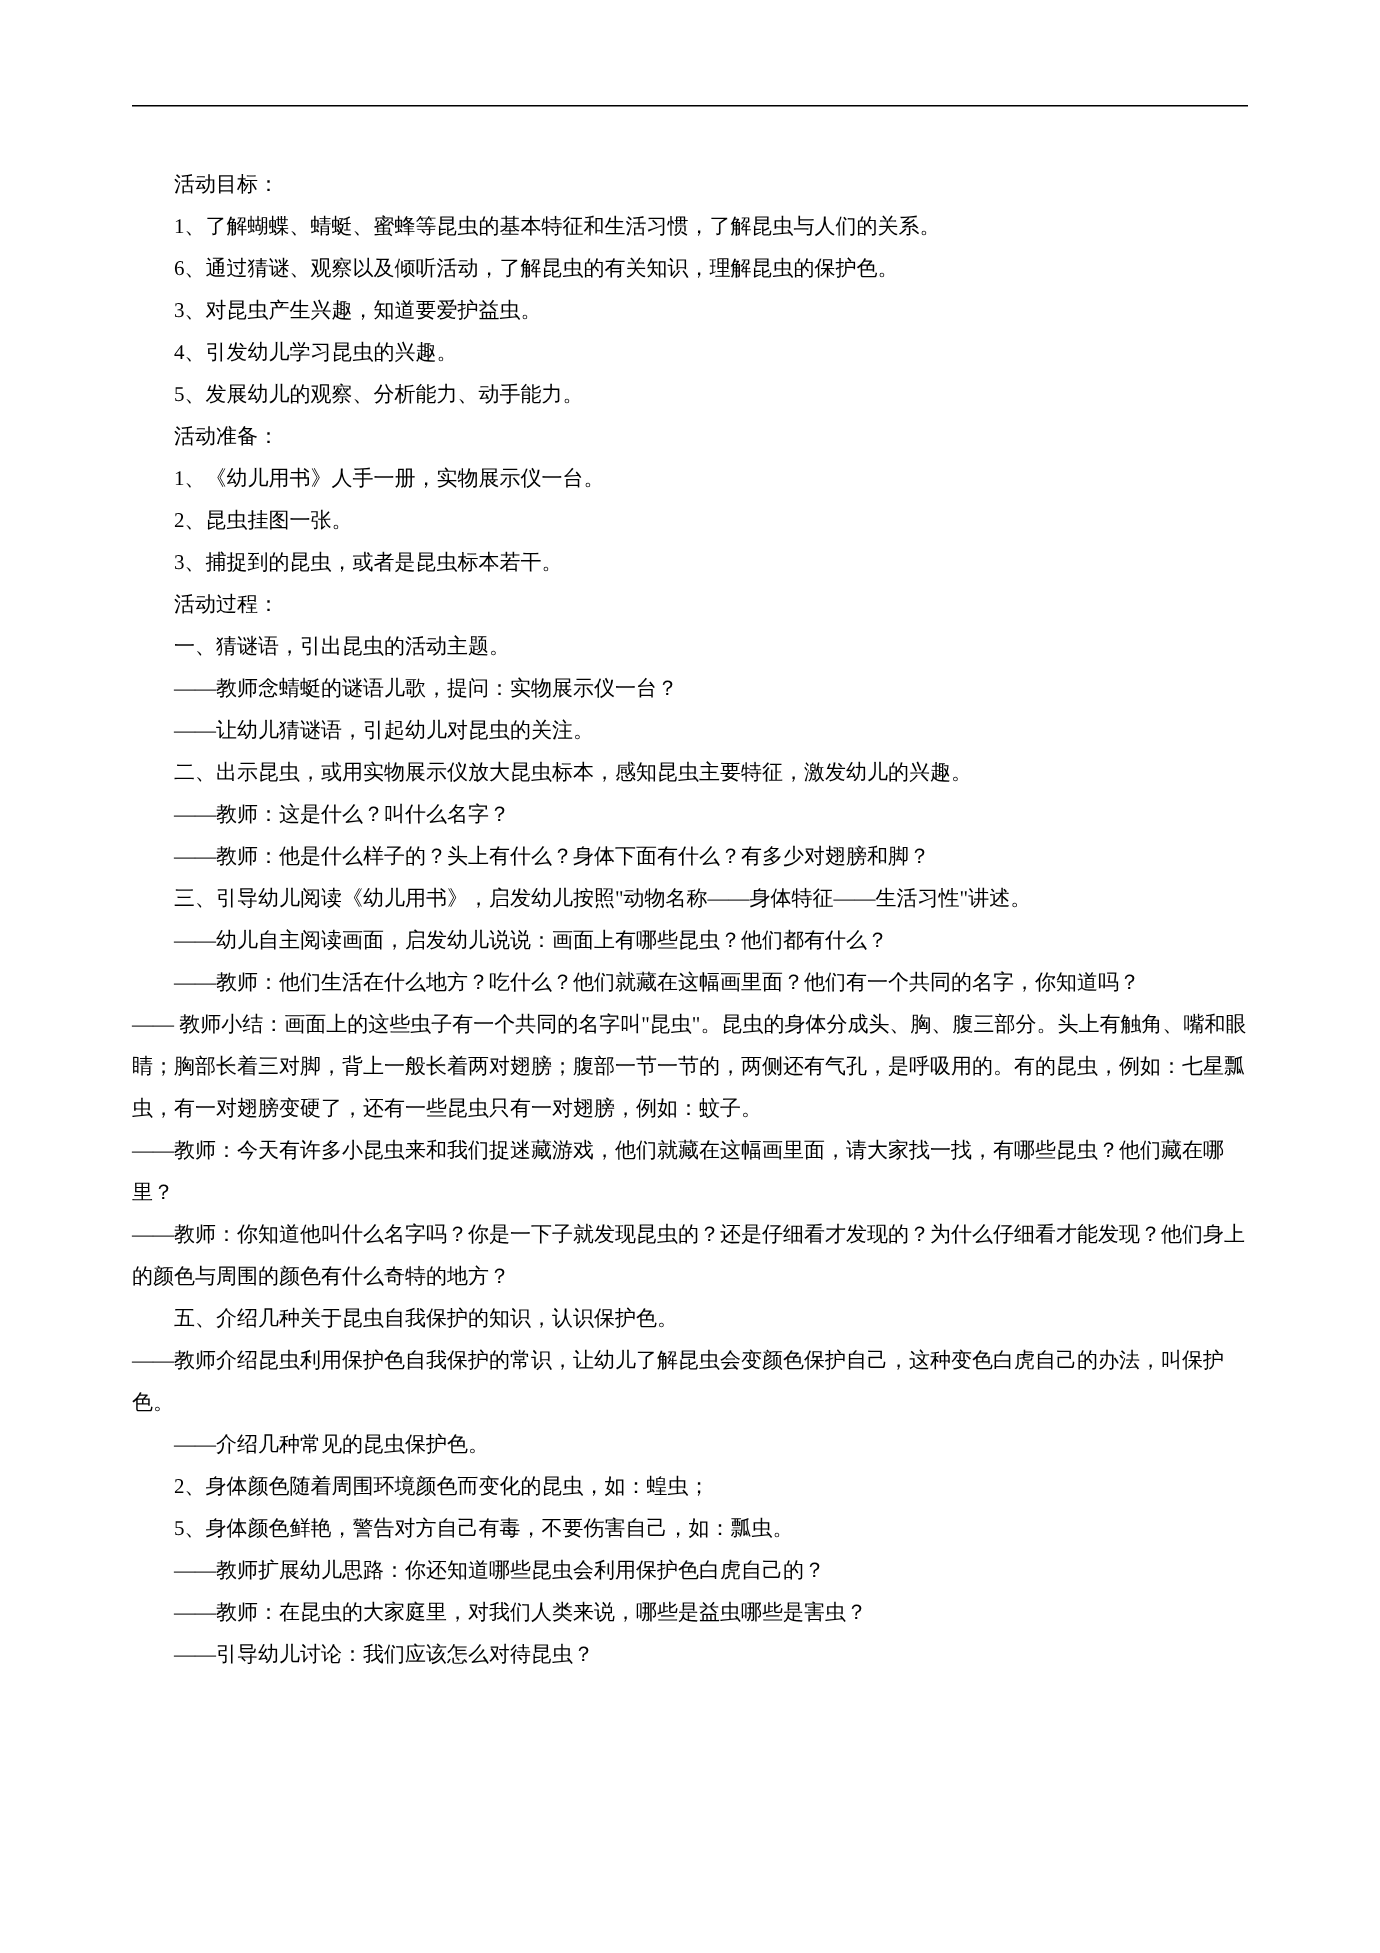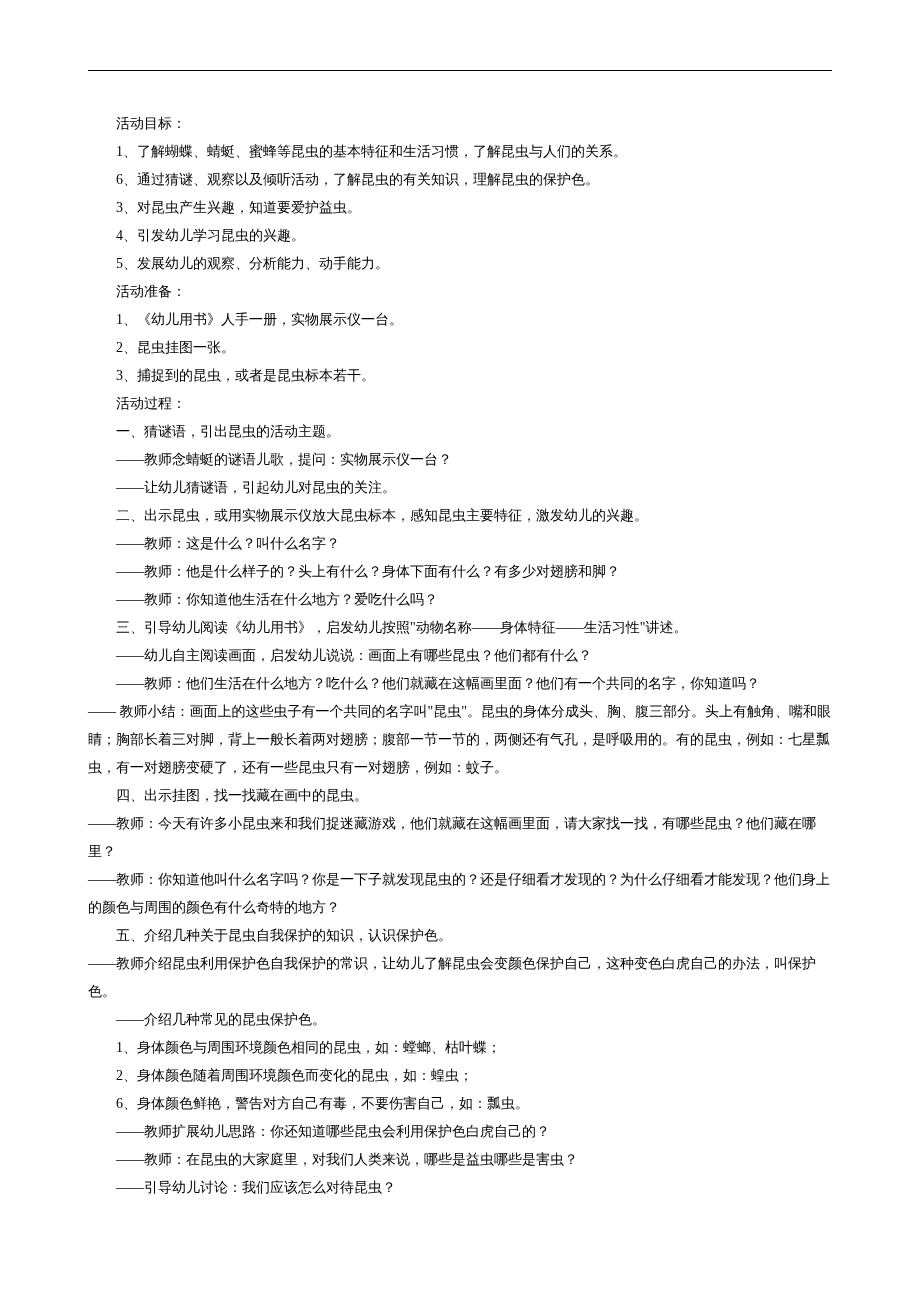--- a/index.html
+++ b/index.html
@@ -47,31 +47,28 @@
   <div class="p">1、《幼儿用书》人手一册，实物展示仪一台。</div>
   <div class="p">2、昆虫挂图一张。</div>
   <div class="p">3、捕捉到的昆虫，或者是昆虫标本若干。</div>
   <div class="p">活动过程：</div>
   <div class="p">一、猜谜语，引出昆虫的活动主题。</div>
   <div class="p">——教师念蜻蜓的谜语儿歌，提问：实物展示仪一台？</div>
   <div class="p">——让幼儿猜谜语，引起幼儿对昆虫的关注。</div>
   <div class="p">二、出示昆虫，或用实物展示仪放大昆虫标本，感知昆虫主要特征，激发幼儿的兴趣。</div>
   <div class="p">——教师：这是什么？叫什么名字？</div>
   <div class="p">——教师：他是什么样子的？头上有什么？身体下面有什么？有多少对翅膀和脚？</div>
-  <div class="p">——教师：你知道他生活在什么地方？爱吃什么吗？</div>
   <div class="p">三、引导幼儿阅读《幼儿用书》，启发幼儿按照"动物名称——身体特征——生活习性"讲述。</div>
   <div class="p">——幼儿自主阅读画面，启发幼儿说说：画面上有哪些昆虫？他们都有什么？</div>
   <div class="p">——教师：他们生活在什么地方？吃什么？他们就藏在这幅画里面？他们有一个共同的名字，你知道吗？</div>
   <div class="p-noindent">—— 教师小结：画面上的这些虫子有一个共同的名字叫"昆虫"。昆虫的身体分成头、胸、腹三部分。头上有触角、嘴和眼睛；胸部长着三对脚，背上一般长着两对翅膀；腹部一节一节的，两侧还有气孔，是呼吸用的。有的昆虫，例如：七星瓢虫，有一对翅膀变硬了，还有一些昆虫只有一对翅膀，例如：蚊子。</div>
-  <div class="p">四、出示挂图，找一找藏在画中的昆虫。</div>
   <div class="p-noindent">——教师：今天有许多小昆虫来和我们捉迷藏游戏，他们就藏在这幅画里面，请大家找一找，有哪些昆虫？他们藏在哪里？</div>
   <div class="p-noindent">——教师：你知道他叫什么名字吗？你是一下子就发现昆虫的？还是仔细看才发现的？为什么仔细看才能发现？他们身上的颜色与周围的颜色有什么奇特的地方？</div>
   <div class="p">五、介绍几种关于昆虫自我保护的知识，认识保护色。</div>
   <div class="p-noindent">——教师介绍昆虫利用保护色自我保护的常识，让幼儿了解昆虫会变颜色保护自己，这种变色白虎自己的办法，叫保护色。</div>
   <div class="p">——介绍几种常见的昆虫保护色。</div>
-  <div class="p">1、身体颜色与周围环境颜色相同的昆虫，如：螳螂、枯叶蝶；</div>
   <div class="p">2、身体颜色随着周围环境颜色而变化的昆虫，如：蝗虫；</div>
-  <div class="p">6、身体颜色鲜艳，警告对方自己有毒，不要伤害自己，如：瓢虫。</div>
+  <div class="p">5、身体颜色鲜艳，警告对方自己有毒，不要伤害自己，如：瓢虫。</div>
   <div class="p">——教师扩展幼儿思路：你还知道哪些昆虫会利用保护色白虎自己的？</div>
   <div class="p">——教师：在昆虫的大家庭里，对我们人类来说，哪些是益虫哪些是害虫？</div>
   <div class="p">——引导幼儿讨论：我们应该怎么对待昆虫？</div>
 
 </div>
 
 </body></html>

